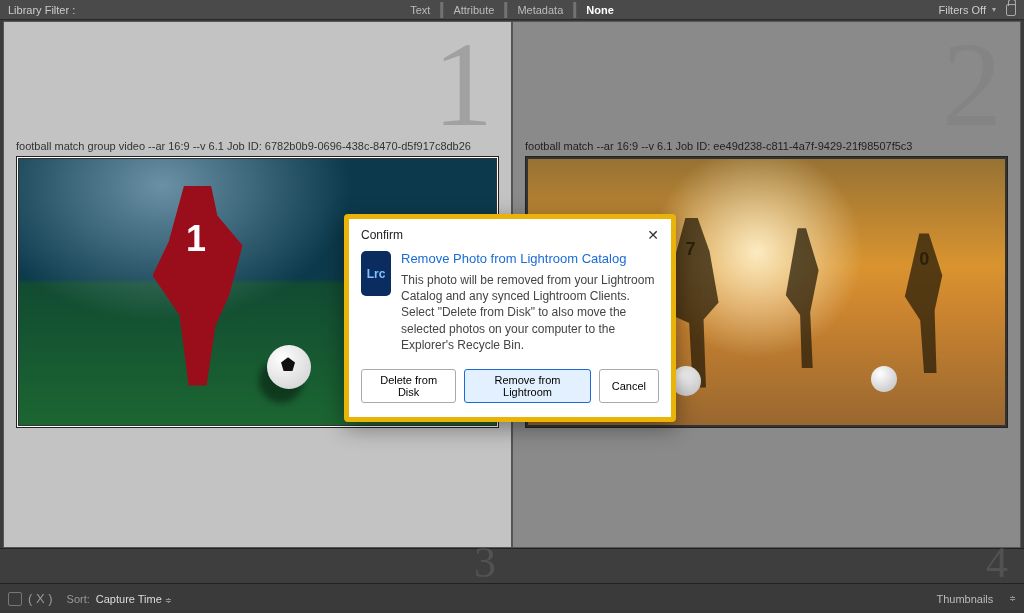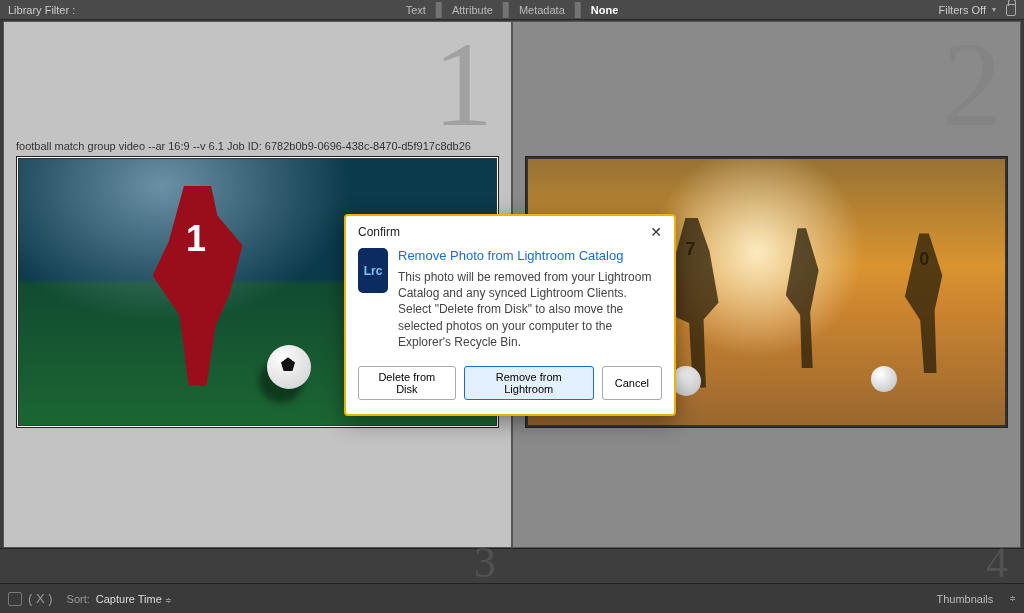--- a/index.html
+++ b/index.html
@@ -8,21 +8,21 @@
 
   
   .filter-bar {
     position:absolute; left:0; top:0; width:100%; height:20px;
     background:#4a4a4a; border-bottom:1px solid #2a2a2a;
     color:#ccc; font-size:11px; display:flex; align-items:center;
     padding:0 8px;
   }
   .filter-bar .spacer { flex:1; }
   .filter-bar .tabs { display:flex; gap:0; }
-  .filter-bar .tab { padding:2px 10px; color:#bbb; border-left:6px solid #737373; }
+  .filter-bar .tab { padding:2px 10px; color:#bbb; border-left:3px solid #737373; }
   .filter-bar .tab:first-child { border-left:none; }
   .filter-bar .tab.none { color:#fff; font-weight:bold; }
   .filter-bar .right { display:flex; align-items:center; gap:6px; margin-left:auto; }
   .lock-icon { width:10px;height:12px;border:1px solid #aaa;border-radius:2px;position:relative;margin-left:4px;}
   .lock-icon::before{content:"";position:absolute;top:-6px;left:1px;width:6px;height:6px;border:1px solid #aaa;border-bottom:none;border-radius:3px 3px 0 0;}
   .chev { font-size:8px; color:#aaa; }
 
   
   .grid {
     position:absolute; left:3px; top:21px; right:3px; bottom:65px;
@@ -92,21 +92,21 @@
   }
   .toolbar .icons { display:flex; gap:6px; align-items:center; }
   .toolbar .i { width:14px;height:14px;border:1px solid #777;border-radius:2px;}
   .toolbar .sortlabel { margin-left:14px; color:#999; }
   .toolbar .sortval { margin-left:6px; color:#ddd; }
   .toolbar .right { margin-left:auto; display:flex; align-items:center; gap:16px;}
 
   
   .modal {
     position:absolute; left:344px; top:214px; width:332px; background:#fff;
-    border:2px solid #eab308; border-radius:4px; box-shadow:0 6px 22px rgba(0,0,0,0.4);
+    border:5px solid #eab308; border-radius:4px; box-shadow:0 6px 22px rgba(0,0,0,0.4);
     font-size:11px; color:#333;
   }
   .modal .titlebar { display:flex; align-items:center; justify-content:space-between; padding:8px 12px 0 12px; font-size:12px; color:#222; }
   .modal .close { font-size:14px; cursor:default; color:#333; }
   .modal .body { display:flex; padding:8px 12px 12px 12px; gap:10px; }
   .modal .body .appicon { width:30px;height:45px;background:#0b2c5e;border-radius:5px;display:flex;align-items:center;justify-content:center;color:#7ec0ff;font-weight:bold;font-size:12px;flex-shrink:0;}
   .modal .body h3 { color:#1a6bd6; font-size:13px; font-weight:normal; margin-bottom:6px;}
   .modal .body p { color:#444; font-size:12px; line-height:1.35; }
   .modal .buttons { display:flex; gap:8px; justify-content:center; padding:4px 12px 14px 12px;}
   .modal .buttons button {
@@ -144,20 +144,21 @@
       <div class="imgfake scene1">
         <div class="player"></div>
         <div class="num">1</div>
         <div class="ball"></div>
       </div>
     </div>
   </div>
 
   <div class="cell" style="height:100%;">
     <div class="bignum">2</div>
+    <div class="caption" style="color:#222;">football match --ar 16:9 --v 6.1 Job ID: ee49d238-c811-4a7f-9429-21f98507f5c3</div>
     <div class="thumb" style="box-shadow:none;">
       <div class="imgfake scene2">
         <div class="silh p1"></div>
         <div class="jersey-num" style="left:33%;top:30%;">7</div>
         <div class="silh p2"></div>
         <div class="silh p3"></div>
         <div class="jersey-num" style="left:82%;top:34%;">0</div>
         <div class="ball"></div>
         <div class="ball2"></div>
       </div>

